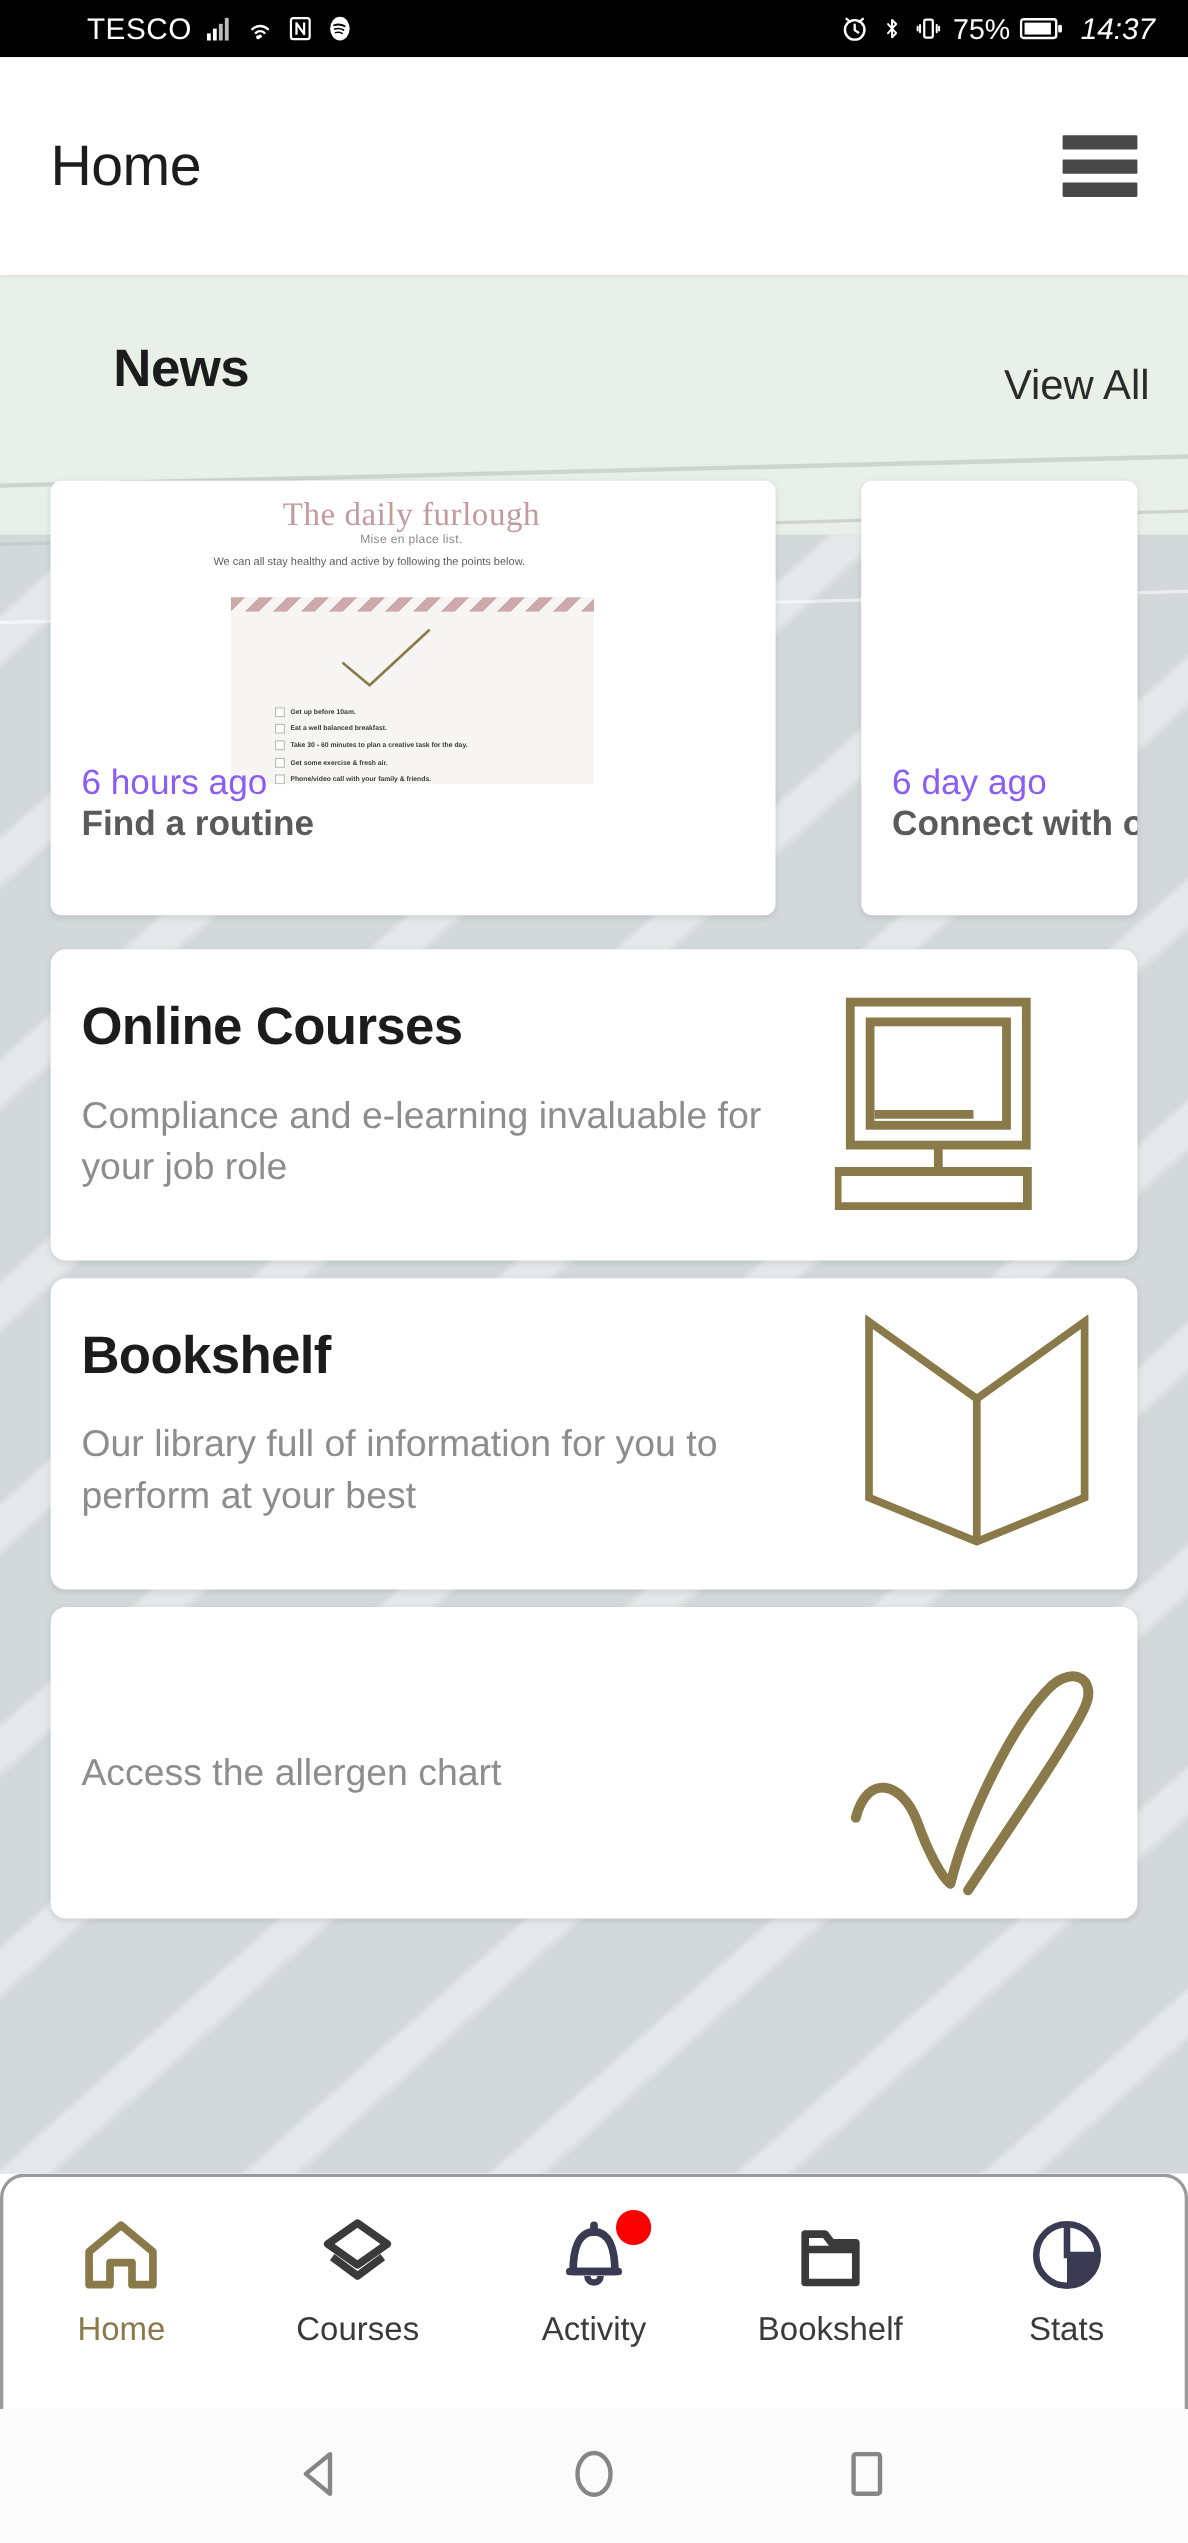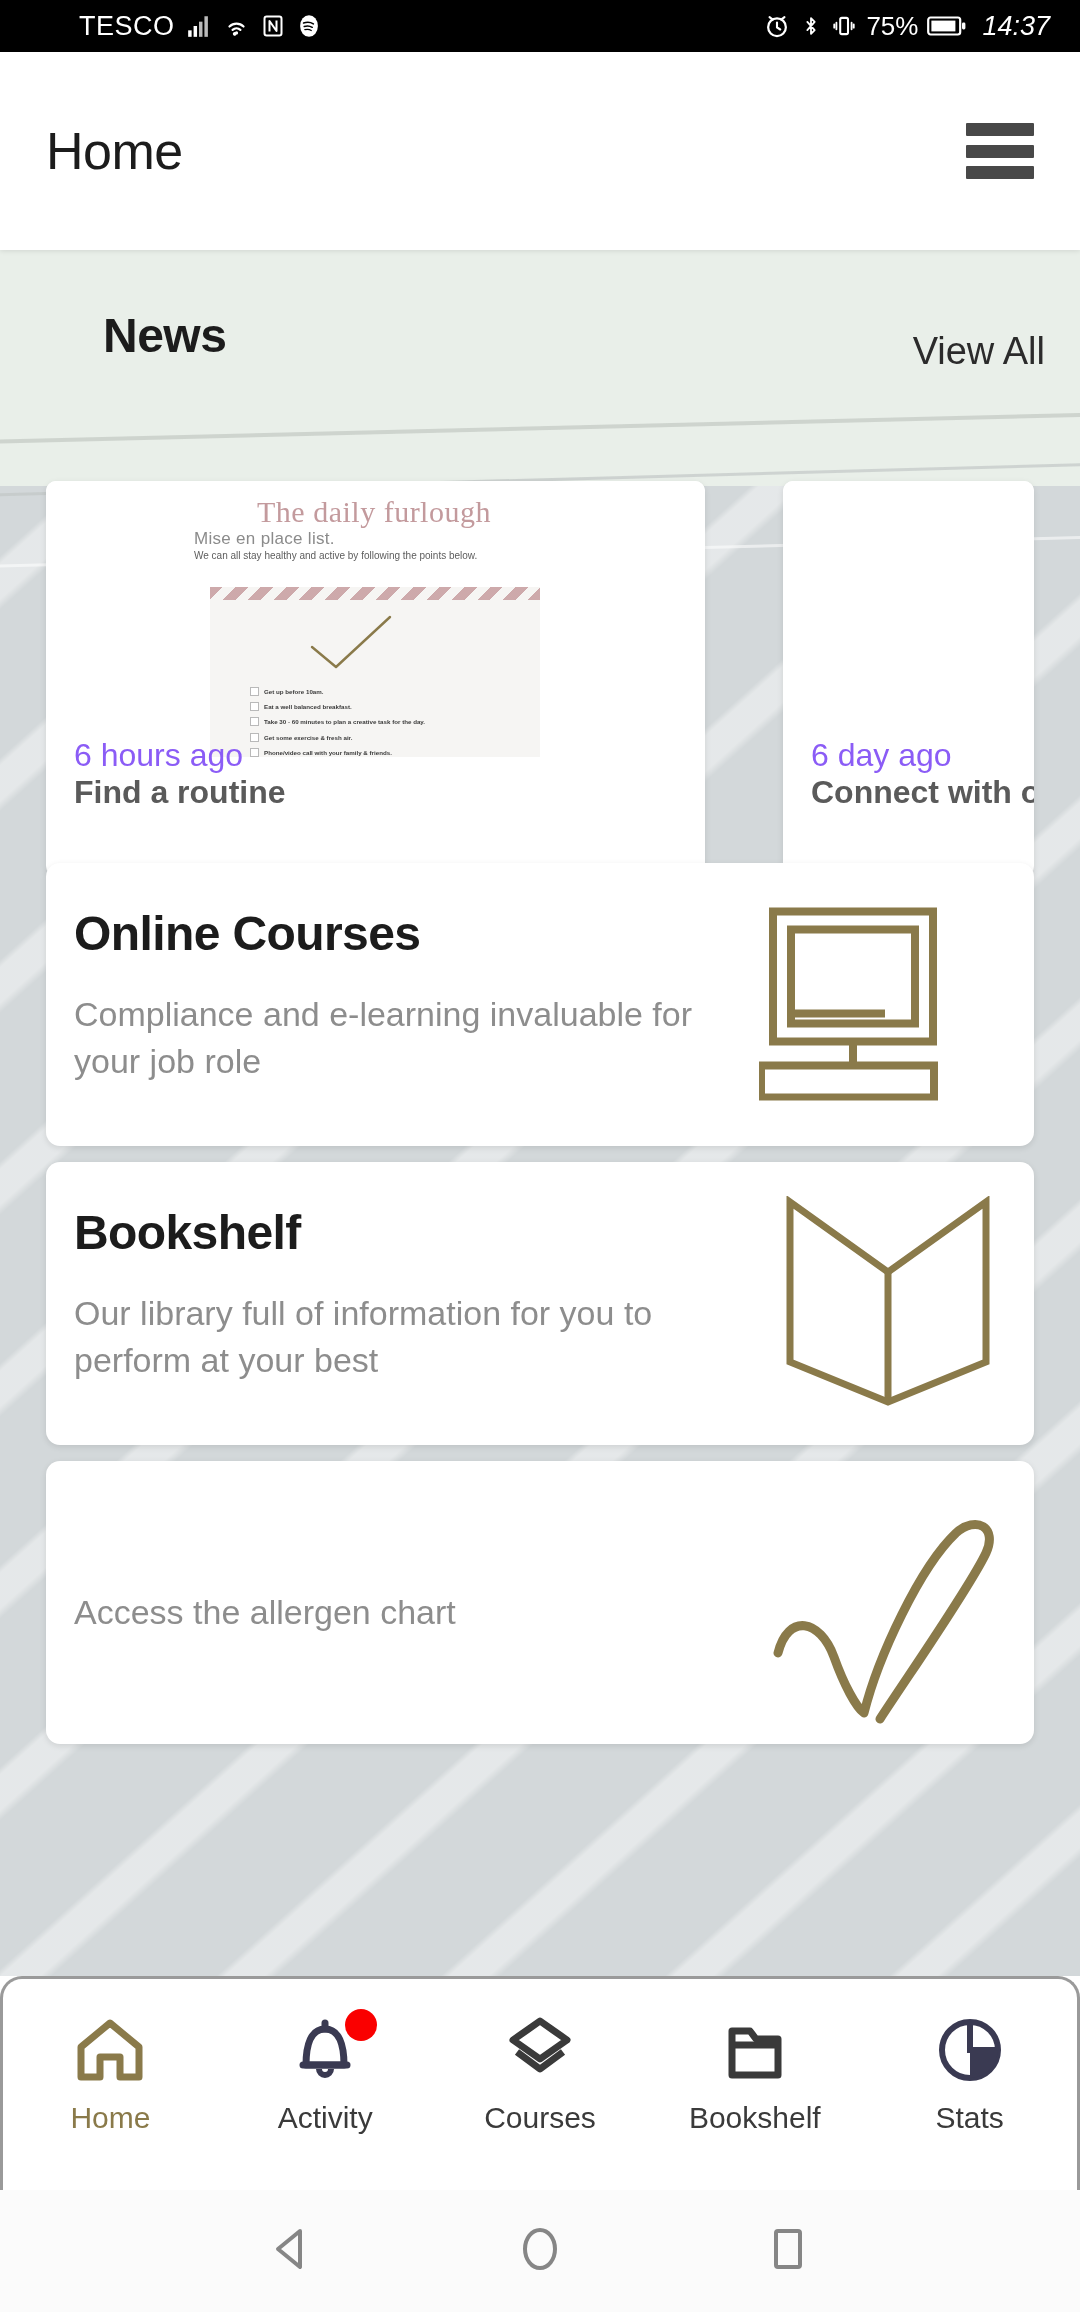--- a/index.html
+++ b/index.html
@@ -84,21 +84,21 @@
   #news-title{
     position:absolute; left:74px; top:58px;
     font-size:48px; font-weight:bold; color:#1c1c1c; letter-spacing:-.5px;
   }
   #view-all{
     position:absolute; right:64px; top:80px;
     font-size:38px; color:#2b2b2b;
   }
 
   
-  #news-row{ position:absolute; left:0; top:187px; width:1080px; height:395px;margin-top:44px; }
+  #news-row{ position:absolute; left:0; top:187px; width:1080px; height:395px; }
   .news-card{
     position:absolute; top:0; height:395px;
     background:#fff; border-radius:10px;
     box-shadow:0 2px 6px rgba(0,0,0,.10);
     overflow:hidden;
   }
   #news-card-1{ left:46px; width:659px; }
   #news-card-2{ left:783px; width:251px; }
   .news-thumb{ position:absolute; left:0; top:0; width:100%; height:276px; overflow:hidden; background:#fff; }
   .news-meta{ position:absolute; left:28px; bottom:64px; }
@@ -106,22 +106,22 @@
   .news-headline{ font-size:32px; color:#5a5a5a; font-weight:bold; line-height:1.18; white-space:nowrap; }
 
   
   .poster{ position:absolute; left:148px; top:14px; width:360px; height:262px; }
   .poster-title{
     position:absolute; left:0; top:0; width:100%; text-align:center;
     font-family:"Liberation Serif", serif; font-size:30px; color:#c39a9d;
     letter-spacing:.5px;
   }
   .poster-sub{
-    position:absolute; left:0; top:34px; width:100%; 
-    font-size:17px; color:#8b8b8b; letter-spacing:.3px;
+    position:absolute; left:0; top:34px; width:100%; text-align:center;
+    font-size:11px; color:#8b8b8b; letter-spacing:.3px;
   }
   .poster-desc{
     position:absolute; left:0; top:54px; width:100%; text-align:left;
     font-size:10px; color:#5d5d5d; line-height:1.45;
   }
   .poster-env{
     position:absolute; left:16px; top:92px; width:330px; height:170px;
     background:#f6f5f3; border-top:12px solid transparent;
   }
   .poster-zigzag{
@@ -374,39 +374,39 @@
     <span class="nav-ico">
       <svg width="70" height="66" viewBox="0 0 70 66">
         <path d="M6 30 L35 6 L64 30 V60 H45 V40 H25 V60 H6 Z" stroke="#8a7a4a" stroke-width="7" fill="none" stroke-linejoin="round"></path>
       </svg>
     </span>
     <span class="nav-label">Home</span>
   </div>
 
   <div class="nav-item">
     <span class="nav-ico">
+      <svg width="66" height="68" viewBox="0 0 66 68">
+        <path d="M33 5 L60 24 L33 43 L6 24 Z" stroke="#3a3a3a" stroke-width="7" fill="none" stroke-linejoin="round"></path>
+        <path d="M10 36 L33 53 L56 36" stroke="#3a3a3a" stroke-width="7" fill="none" stroke-linejoin="round"></path>
+      </svg>
+    </span>
+    <span class="nav-label">Courses</span>
+  </div>
+
+  <div class="nav-item">
+    <span class="nav-ico">
       <svg width="64" height="66" viewBox="0 0 64 66">
         <path d="M32 6 v6" stroke="#3a3a52" stroke-width="7" stroke-linecap="round"></path>
         <path d="M13 48 C13 28 18 12 32 12 C46 12 51 28 51 48 Z" stroke="#3a3a52" stroke-width="7" fill="none" stroke-linejoin="round"></path>
         <path d="M10 48 H54" stroke="#3a3a52" stroke-width="7" stroke-linecap="round"></path>
         <path d="M26 52 a6 6 0 0 0 12 0" stroke="#3a3a52" stroke-width="6" fill="none"></path>
       </svg>
       <span class="nav-badge"></span>
     </span>
     <span class="nav-label">Activity</span>
-  </div>
-
-  <div class="nav-item">
-    <span class="nav-ico">
-      <svg width="66" height="68" viewBox="0 0 66 68">
-        <path d="M33 5 L60 24 L33 43 L6 24 Z" stroke="#3a3a3a" stroke-width="7" fill="none" stroke-linejoin="round"></path>
-        <path d="M10 36 L33 53 L56 36" stroke="#3a3a3a" stroke-width="7" fill="none" stroke-linejoin="round"></path>
-      </svg>
-    </span>
-    <span class="nav-label">Courses</span>
   </div>
 
   <div class="nav-item">
     <span class="nav-ico">
       <svg width="62" height="66" viewBox="0 0 62 66">
         <path d="M8 58 V14 h18 l6 8 h22 v36 Z" stroke="#3a3a3a" stroke-width="7" fill="none" stroke-linejoin="round"></path>
         <path d="M8 28 H54" stroke="#3a3a3a" stroke-width="7"></path>
       </svg>
     </span>
     <span class="nav-label">Bookshelf</span>

